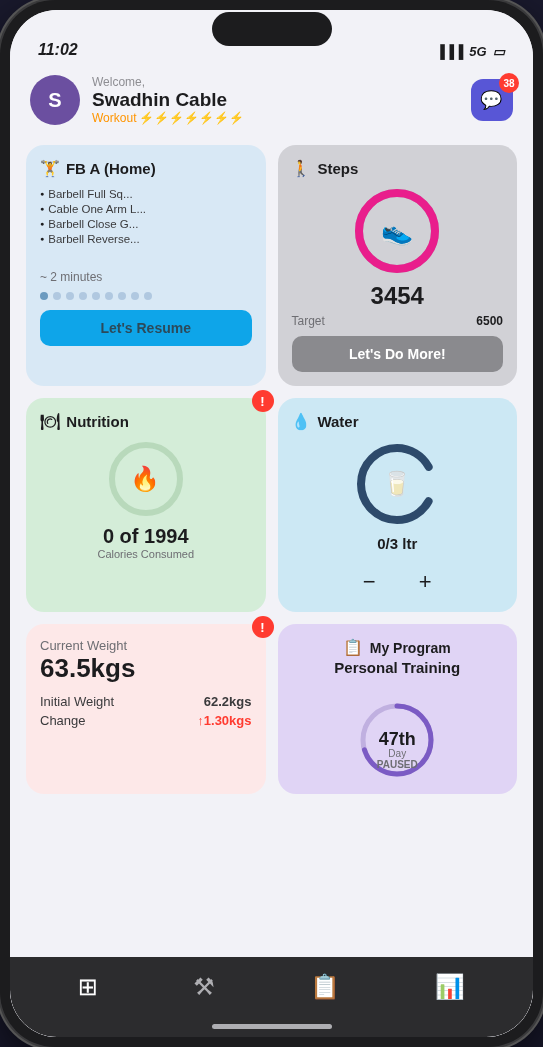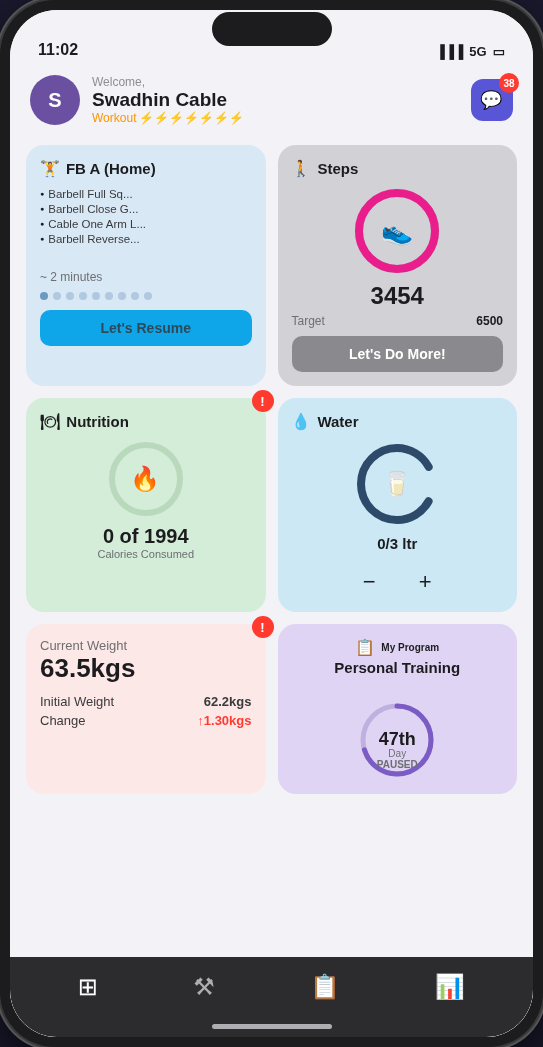--- a/index.html
+++ b/index.html
@@ -45,20 +45,21 @@
     
     .status-bar {
       height: 55px;
       background: #f2f2f7;
       display: flex;
       align-items: flex-end;
       justify-content: space-between;
       padding: 8px 28px 6px;
       position: relative;
       z-index: 50;
+      font-style: italic;
     }
     .status-time {
       font-size: 16px;
       font-weight: 600;
       color: #1c1c1e;
     }
     .status-icons {
       display: flex;
       align-items: center;
       gap: 6px;
@@ -512,22 +513,22 @@
 
       <div class="dashboard-grid">
 
         <div class="card card-workout">
           <div class="card-title">
             <span class="card-icon">🏋</span>
             <span>FB A (Home)</span>
           </div>
           <ul class="workout-list">
             <li>Barbell Full Sq...</li>
+            <li>Cable One Arm L...</li>
             <li>Barbell Close G...</li>
-            <li>Cable One Arm L...</li>
             <li>Barbell Reverse...</li>
           </ul>
           <div class="workout-time">~ 2 minutes</div>
           <div class="dots-row">
             <div class="dot active"></div>
             <div class="dot"></div>
             <div class="dot"></div>
             <div class="dot"></div>
             <div class="dot"></div>
             <div class="dot"></div>
@@ -615,21 +616,21 @@
           </div>
           <div class="weight-row">
             <span>Change</span>
             <span class="weight-change-up">↑1.30kgs</span>
           </div>
         </div>
 
         <div class="card card-program">
           <div style="display:flex;align-items:center;justify-content:center;gap:6px;margin-bottom:2px;">
             <span style="font-size:16px;">📋</span>
-            <span style="font-size:10px;font-weight:700;color:#1c1c1e;">My Program</span>
+            <span style="font-size:14px;font-weight:700;color:#1c1c1e;">My Program</span>
           </div>
           <div class="program-subtitle">Personal Training</div>
           <div class="program-ring">
             <svg width="80" height="80" viewBox="0 0 80 80">
               <circle cx="40" cy="40" r="34" fill="none" stroke="#c0b0e0" stroke-width="5"></circle>
               <circle cx="40" cy="40" r="34" fill="none" stroke="#7b5bc4" stroke-width="5" stroke-dasharray="150 213.6" stroke-dashoffset="0" stroke-linecap="round" transform="rotate(-90 40 40)"></circle>
             </svg>
             <div class="program-ring-center">
               <div class="program-day-num">47th</div>
               <div class="program-day-label">Day</div>

